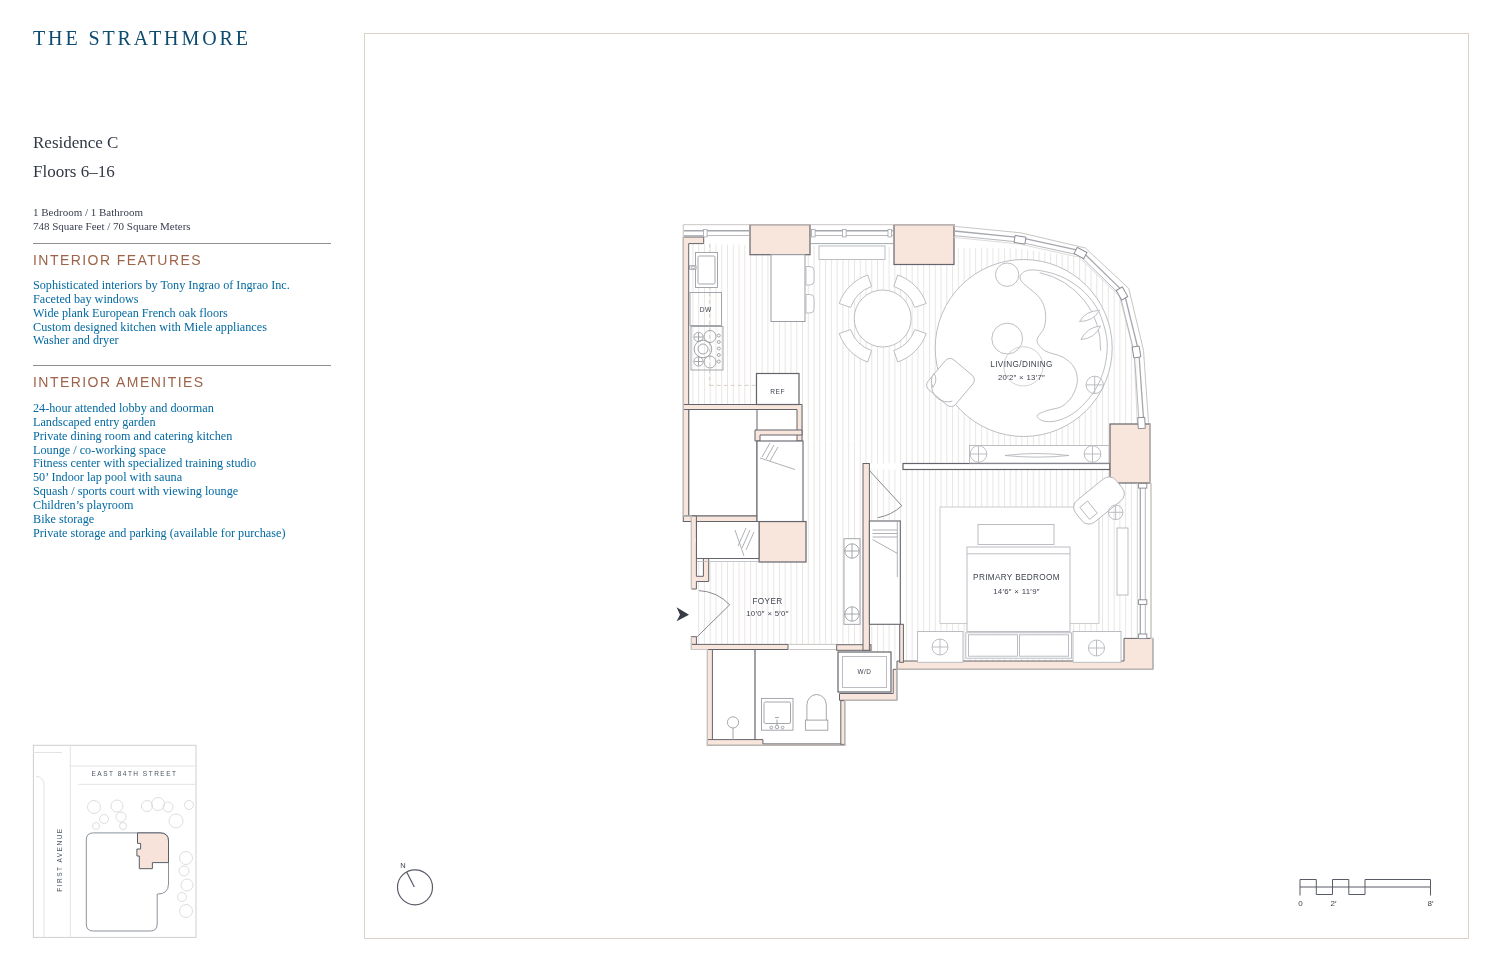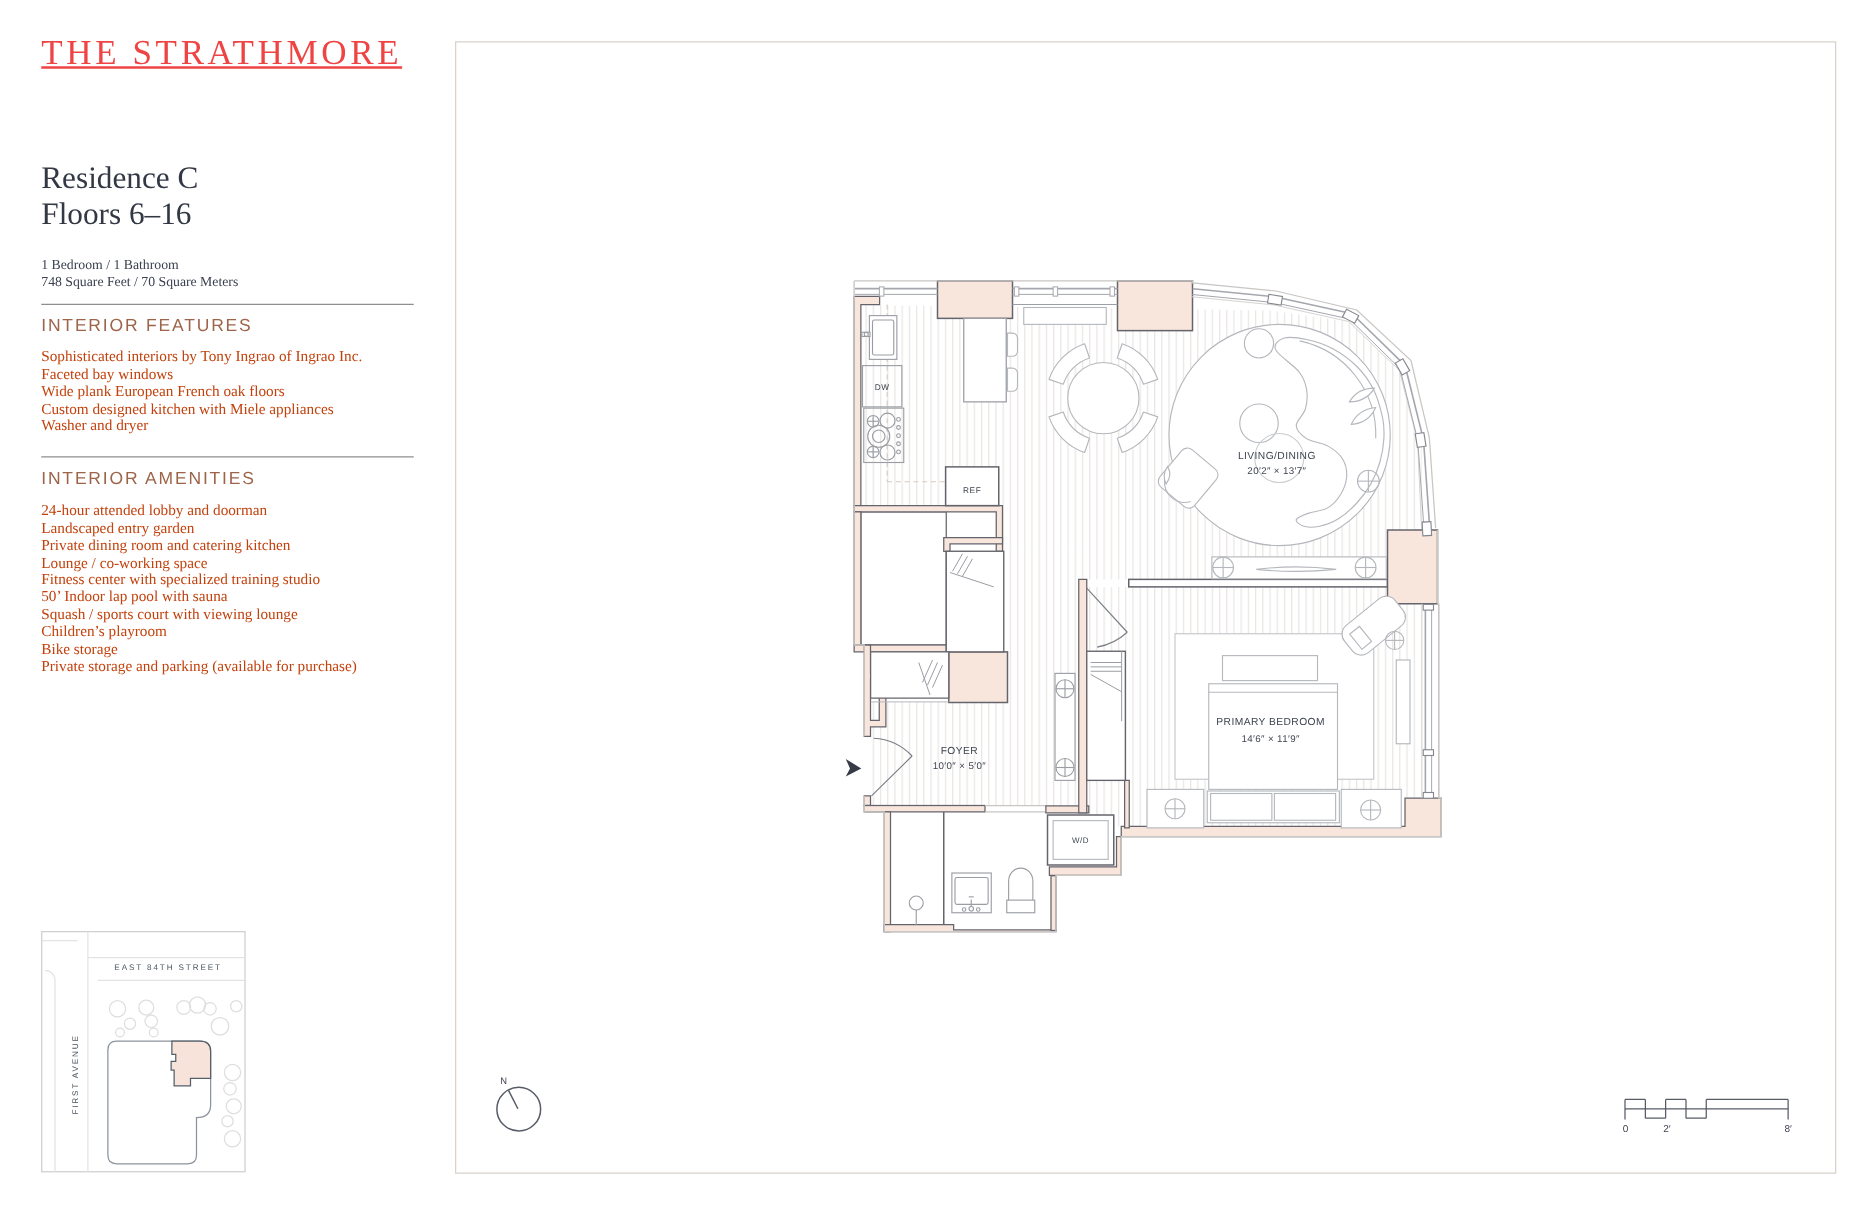--- a/index.html
+++ b/index.html
@@ -1,24 +1,24 @@
 <!DOCTYPE html>
 <html><head>
 <meta charset="utf-8">
 <style>
   html,body{margin:0;padding:0;background:#ffffff;}
   #page{position:relative;width:1500px;height:971px;background:#ffffff;overflow:hidden;
         font-family:"Liberation Serif",serif;}
   .abs{position:absolute;}
-  #logo{left:33px;top:26.5px;font-size:28px;letter-spacing:2.9px;color:#ef4444;white-space:nowrap;text-decoration:underline;}
-  #h1{left:33px;top:129px;font-size:25px;line-height:28.5px;color:#333845;}
+  #logo{left:33px;top:26.5px;font-size:20px;letter-spacing:2.9px;color:#0c4a6e;white-space:nowrap;}
+  #h1{left:33px;top:129px;font-size:17px;line-height:28.5px;color:#333845;}
   #sub{left:33px;top:205px;font-size:11px;line-height:14.3px;color:#3a4050;}
   .rule{left:33px;width:298px;height:1px;background:#8f8f8f;}
   .shead{left:33px;font-family:"Liberation Sans",sans-serif;font-size:14px;letter-spacing:1.45px;color:#9d6449;}
-  .list{left:33px;font-size:12.2px;line-height:13.85px;color:#c2410c;}
+  .list{left:33px;font-size:12.2px;line-height:13.85px;color:#0369a1;}
   #mainbox{left:364px;top:33px;width:1103px;height:904px;border:1px solid #d9d1ca;}
 </style>
 </head>
 <body>
 <div id="page">
 
   <div id="logo" class="abs">THE STRATHMORE</div>
 
   <div id="h1" class="abs">Residence C<br>Floors 6–16</div>
 

